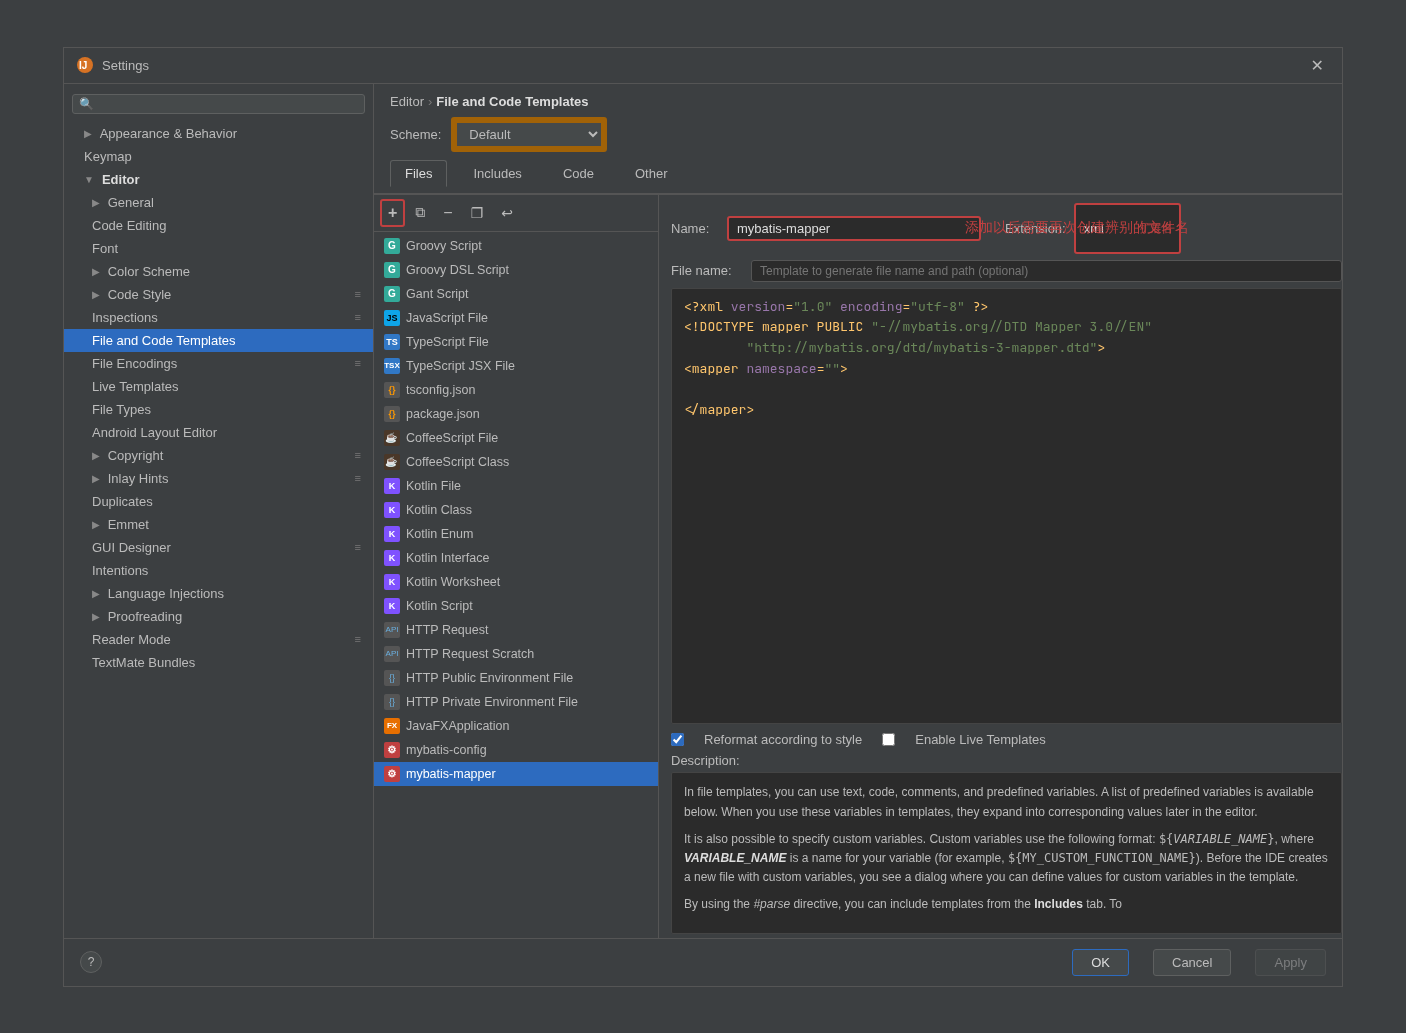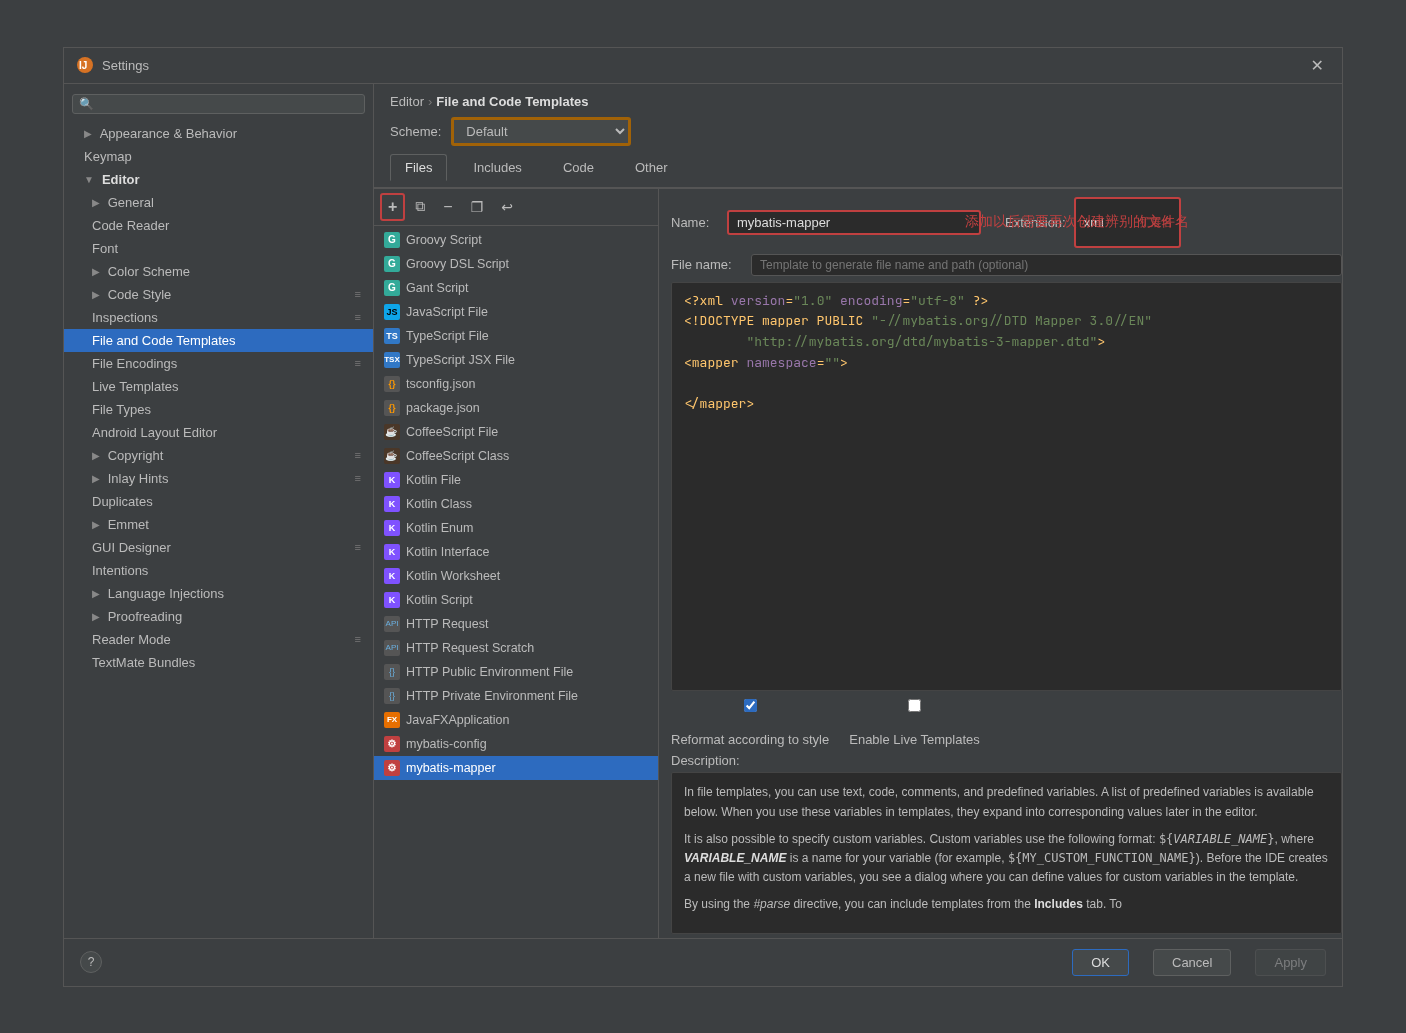--- a/index.html
+++ b/index.html
@@ -118,26 +118,26 @@
     .breadcrumb-active { font-weight: 600; color: #ddd; }
     .scheme-row {
       display: flex;
       align-items: center;
       gap: 10px;
       margin-top: 8px;
     }
     .scheme-label { color: #bbb; }
     .scheme-select {
       background: #45494a;
-      border: 3px solid #a16207;
+      border: 6px solid #a16207;
       color: #bbb;
       padding: 3px 8px;
       border-radius: 3px;
       font-size: 13px;
-      width: 180px;
+      width: 156px;
       cursor: pointer;
     }
     .tabs-row {
       display: flex;
       gap: 11px;
       margin-top: 8px;
       border-bottom: none;
     }
     .tab {
       padding: 5px 14px;
@@ -325,21 +325,20 @@
       display: flex;
       align-items: center;
       gap: 20px;
       padding: 8px 0 6px 0;
     }
     .checkbox-item {
       display: flex;
       align-items: center;
       gap: 20px;
       cursor: pointer;
-      flex-direction: column;
     }
     .checkbox-item input { cursor: pointer; accent-color: #2d6bbf; }
     .desc-section { padding-bottom: 4px; }
     .desc-label { color: #bbb; margin-bottom: 4px; }
     .desc-box {
       background: #2b2b2b;
       border: 1px solid #444;
       border-radius: 2px;
       padding: 10px 12px;
       font-size: 12px;
@@ -439,21 +438,21 @@
         <span class="expand-arrow">▼</span>
         <span>Editor</span>
       </div>
 
       <div class="sidebar-item indent1">
         <span class="expand-arrow">▶</span>
         <span>General</span>
       </div>
 
       <div class="sidebar-item indent1">
-        <span>Code Reader</span>
+        <span>Code Editing</span>
       </div>
 
       <div class="sidebar-item indent1">
         <span>Font</span>
       </div>
 
       <div class="sidebar-item indent1">
         <span class="expand-arrow">▶</span>
         <span>Color Scheme</span>
       </div>

